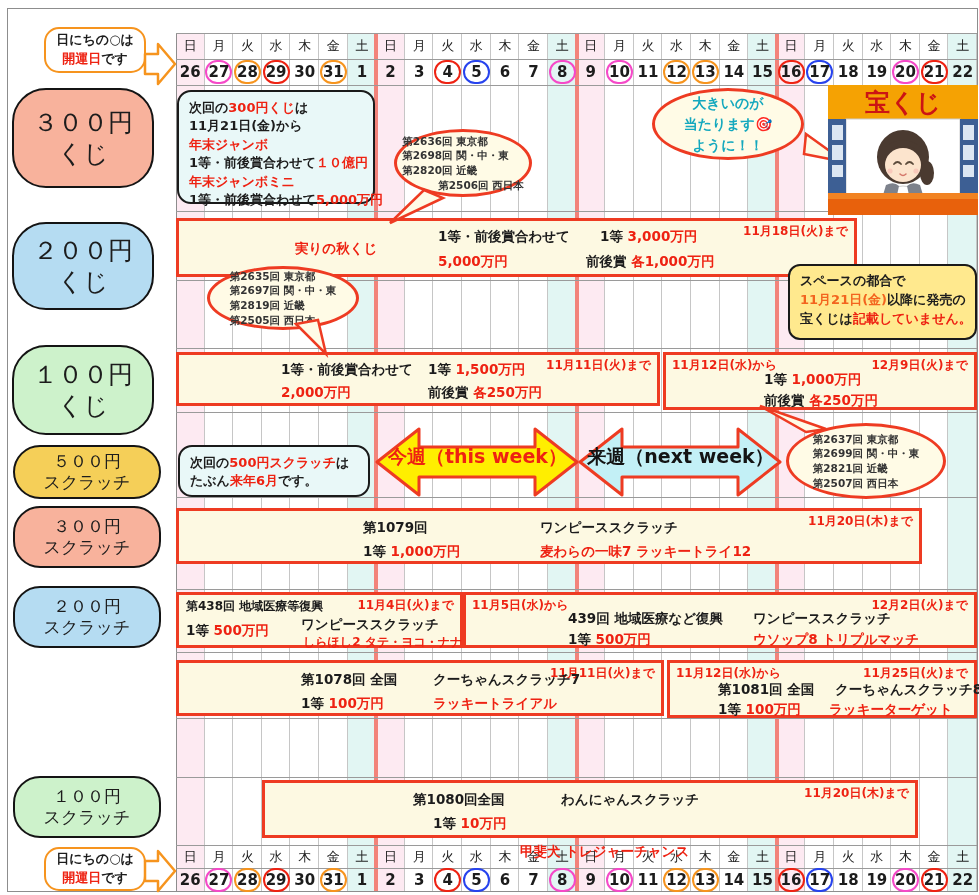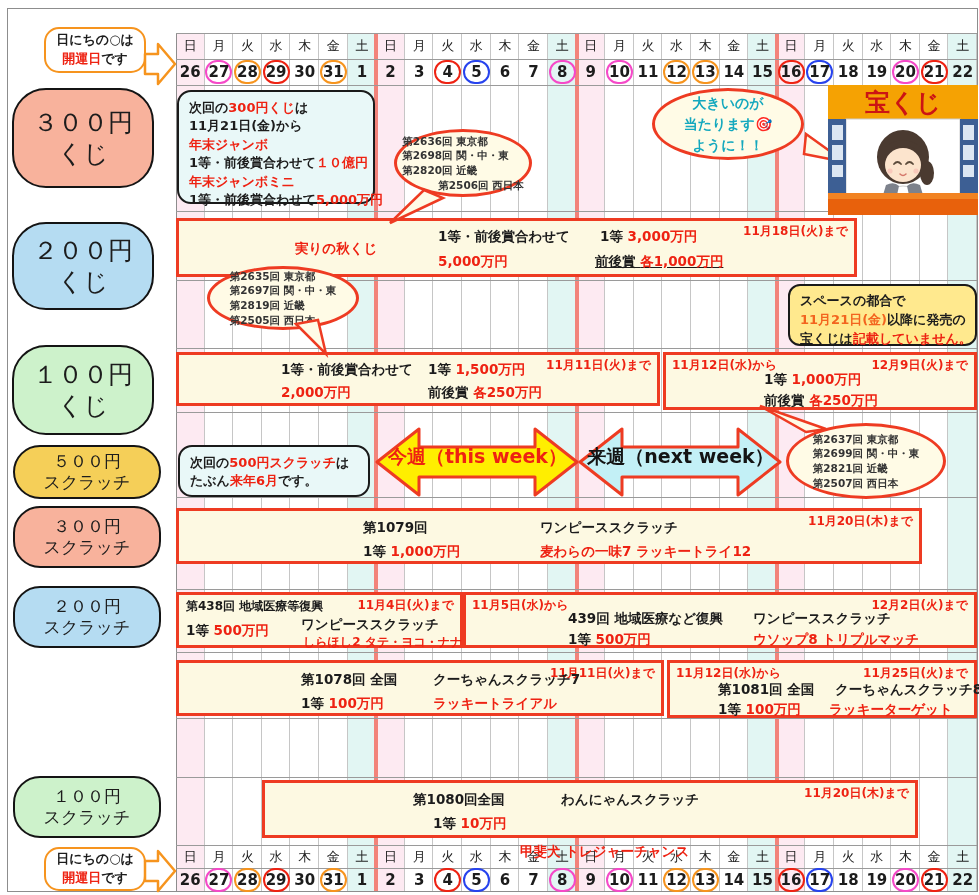--- a/index.html
+++ b/index.html
@@ -337,21 +337,21 @@
       <div class="slabel" style="left: 13px; top: 776px; width: 148px; height: 62px; position: absolute; background: rgb(205, 242, 203); border-radius: 27px; font-size: 17px;">
         <div style="position: static;">１００円</div>
         <div style="position: static;">スクラッチ</div>
       </div>
       <div class="band" style="left: 176px; top: 218px; width: 681px; height: 59px; position: absolute;">
         <div class="corner" style="right: 6px;">11月18日(火)まで</div>
         <div class="btext" style="left: 116px; top: 20px;"><span class="seg-r">実りの秋くじ</span></div>
         <div class="btext" style="left: 259px; top: 8px;"><span class="seg-k">1等・前後賞合わせて</span></div>
         <div class="btext" style="left: 259px; top: 33px;"><span class="seg-r">5,000万円</span></div>
         <div class="btext" style="left: 421px; top: 8px;"><span class="seg-k">1等 </span><span class="seg-r">3,000万円</span></div>
-        <div class="btext" style="left: 416px; top: 33px; text-decoration: underline;"><span class="seg-k">前後賞 </span><span class="seg-r">各1,000万円</span></div>
+        <div class="btext" style="left: 407px; top: 33px;"><span class="seg-k">前後賞 </span><span class="seg-r">各1,000万円</span></div>
       </div>
       <div class="band" style="left: 176px; top: 352px; width: 484px; height: 54px; position: absolute;">
         <div class="corner" style="right: 6px;">11月11日(火)まで</div>
         <div class="btext" style="left: 102px; top: 7px;"><span class="seg-k">1等・前後賞合わせて</span></div>
         <div class="btext" style="left: 102px; top: 30px;"><span class="seg-r">2,000万円</span></div>
         <div class="btext" style="left: 249px; top: 7px;"><span class="seg-k">1等 </span><span class="seg-r">1,500万円</span></div>
         <div class="btext" style="left: 249px; top: 30px;"><span class="seg-k">前後賞 </span><span class="seg-r">各250万円</span></div>
       </div>
       <div class="band" style="left: 663px; top: 352px; width: 314px; height: 58px; position: absolute;">
         <div class="corner" style="left: 6px;">11月12日(水)から</div>
@@ -408,21 +408,21 @@
         <div style="position: static;"><span class="seg-k">11月21日(金)から</span></div>
         <div style="position: static;"><span class="seg-r">年末ジャンボ</span></div>
         <div style="position: static;"><span class="seg-k">1等・前後賞合わせて</span><span class="seg-r">１０億円</span></div>
         <div style="position: static;"><span class="seg-r">年末ジャンボミニ</span></div>
         <div style="position: static;"><span class="seg-k">1等・前後賞合わせて</span><span class="seg-r">5,000万円</span></div>
       </div>
       <div class="ibox" style="left: 178px; top: 445px; width: 192px; height: 52px; position: absolute;">
         <div style="position: static;"><span class="seg-k">次回の</span><span class="seg-r">500円スクラッチ</span><span class="seg-k">は</span></div>
         <div style="position: static;"><span class="seg-k">たぶん</span><span class="seg-r">来年6月</span><span class="seg-k">です。</span></div>
       </div>
-      <div class="nbox" style="left: 788px; top: 284px; width: 189px; height: 62px; position: absolute;">
+      <div class="nbox" style="left: 788px; top: 264px; width: 189px; height: 76px; position: absolute;">
         <div style="position: static;"><span class="seg-k">スペースの都合で</span></div>
         <div style="position: static;"><span class="seg-o">11月21日(金)</span><span class="seg-k">以降に発売の</span></div>
         <div style="position: static;"><span class="seg-k">宝くじは</span><span class="seg-r">記載していません。</span></div>
       </div>
       <div class="sbubble" style="left: 394px; top: 129px; width: 138px; height: 68px; position: absolute;">
         <div class="inner" style="position: static;">
           <div style="position: static;">第2636回 東京都</div>
           <div style="position: static;">第2698回 関・中・東</div>
           <div style="position: static;">第2820回 近畿</div>
           <div style="position: static; margin-left: 36px;">第2506回 西日本</div>

